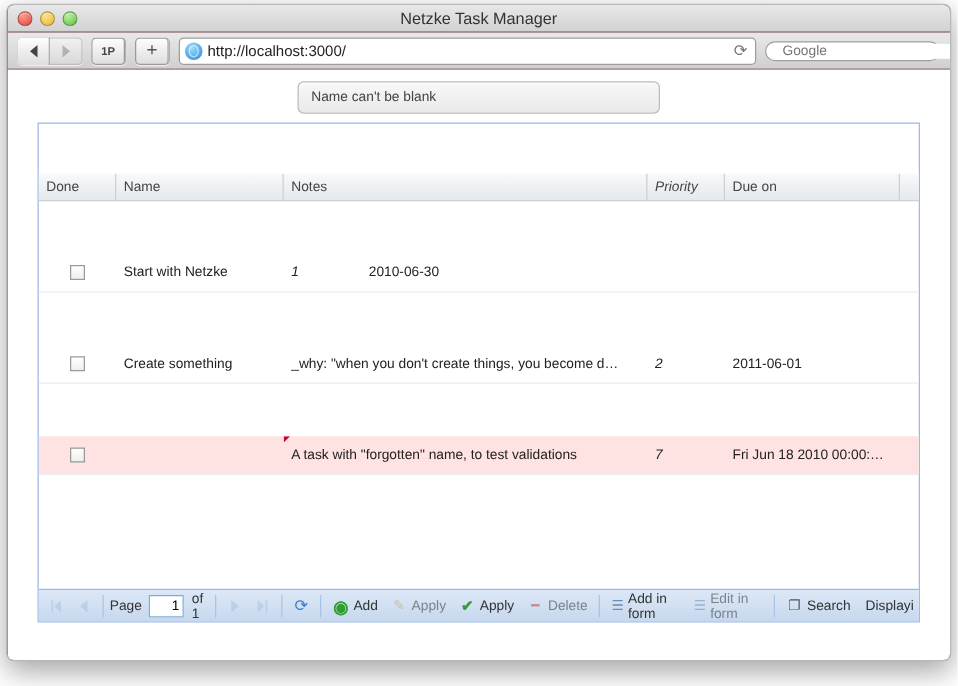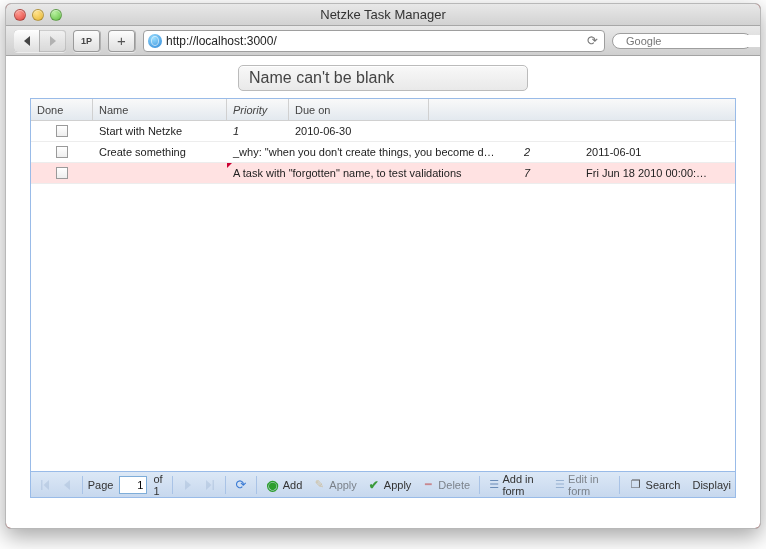--- a/index.html
+++ b/index.html
@@ -88,56 +88,58 @@
     left: 0; right: 0; top: 52px; bottom: 0;
     background: #fff;
     display: flex; flex-direction: column; align-items: center;
     padding-top: 9px;
   }
   .validation-msg {
     width: 290px; height: 26px;
     border: 1px solid #bbb; border-radius: 5px;
     background: linear-gradient(#f8f8f8,#e9e9e9);
     display: flex; align-items: center; padding: 0 10px;
-    color: #444; font-size: 16px;
+    color: #444; font-size: 11px;
     box-shadow: 0 1px 0 rgba(255,255,255,0.8) inset;
   }
   
   .grid-panel {
     margin-top: 7px;
     width: calc(100% - 48px);
     height: 400px;
     border: 1px solid #99bbe8;
     background: #fff;
     display: flex; flex-direction: column;
     position: relative;
   }
   .grid-header {
     height: 22px;
     background: linear-gradient(#f9f9f9, #e3e9ef);
     border-bottom: 1px solid #d0d0d0;
     display: flex;
+    margin-top: 40px;
   }
   .gh-cell {
     border-right: 1px solid #d0d0d0;
     padding: 0 6px;
     display: flex; align-items: center;
     color: #444;
   }
   .col-done { width: 62px; }
   .col-name { width: 134px; }
   .col-notes { flex: 1; }
   .col-priority { width: 62px; font-style: italic; }
   .col-due { width: 140px; }
   .col-extra { width: 15px; border-right: none !important; }
   .grid-body { flex: 1; overflow: hidden; }
   .grid-row {
-    height: 21px;
+    height: 31px;
     display: flex;
     border-bottom: 1px solid #ededed;
+    margin-top: 42px;
   }
   .grid-row.invalid { background: #ffe2e2; }
   .grid-cell {
     padding: 0 6px;
     display: flex; align-items: center;
     white-space: nowrap; overflow: hidden; text-overflow: ellipsis;
     color: #222; position: relative;
   }
   .chk {
     width: 12px; height: 12px; border: 1px solid #9a9a9a;
@@ -233,20 +235,21 @@
     </div>
   </div>
 
   <div class="content">
     <div class="validation-msg">Name can't be blank</div>
 
     <div class="grid-panel">
       <div class="grid-header">
         <div class="gh-cell col-done">Done</div>
         <div class="gh-cell col-name">Name</div>
+        <div class="gh-cell col-notes">Notes</div>
         <div class="gh-cell col-priority">Priority</div>
         <div class="gh-cell col-due">Due on</div>
         <div class="gh-cell col-extra"></div>
       </div>
       <div class="grid-body" id="grid-body">
           <div class="grid-row">
             <div class="grid-cell col-done" style="justify-content:center">
               <div class="chk"></div>
             </div>
             <div class="grid-cell col-name">Start with Netzke</div>

